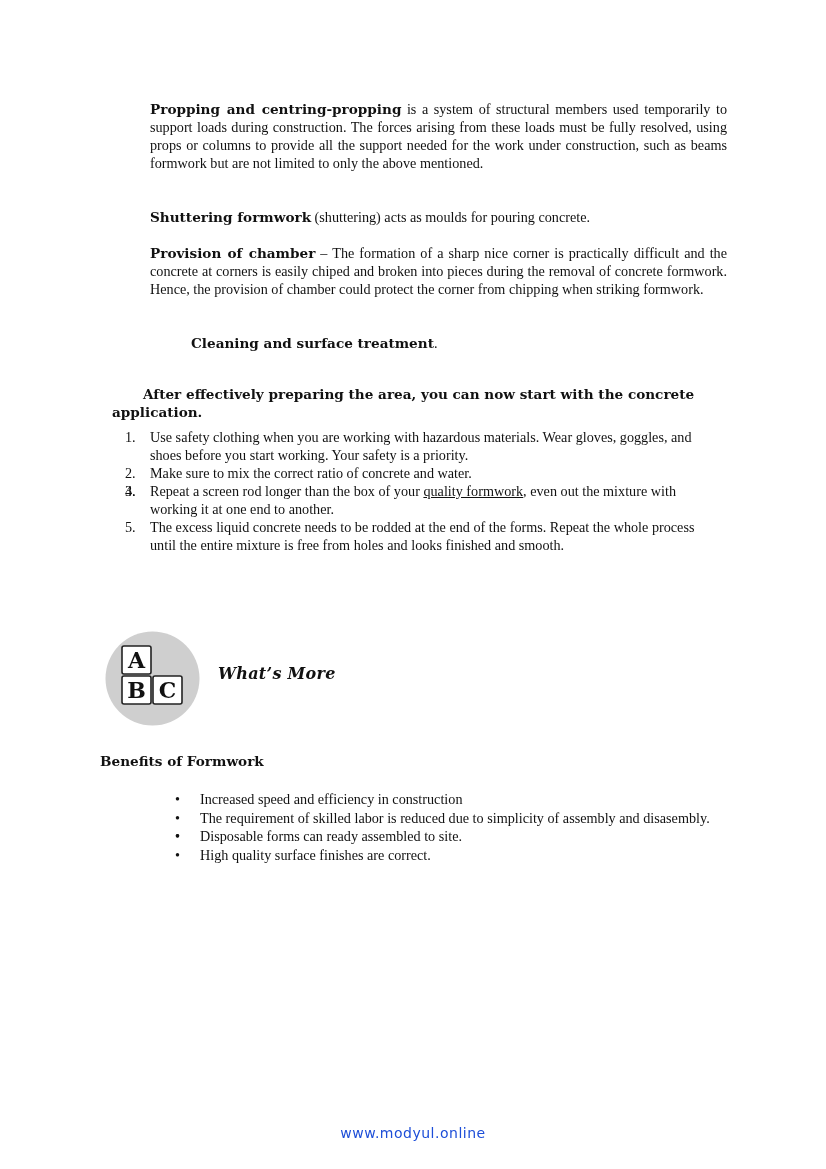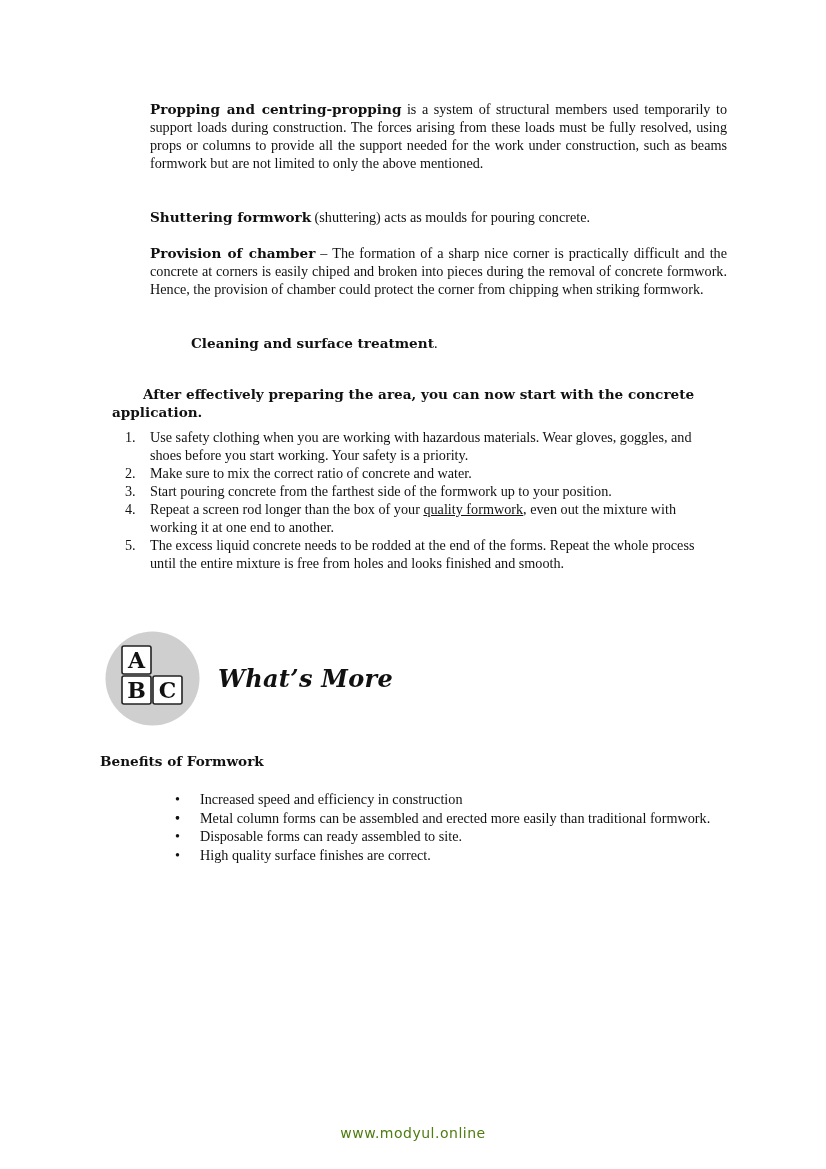--- a/index.html
+++ b/index.html
@@ -25,56 +25,56 @@
     position: absolute; left: 123px; top: 428px; width: 600px; margin: 0; padding: 0;
     list-style: none; font-family: "Liberation Serif", serif; font-size: 14.2px; line-height: 18px;
   }
   ol.steps li { position: relative; padding-left: 27px; }
   ol.steps li .num { position: absolute; left: 2px; top: 0; }
   .underline { text-decoration: underline; }
   .icon-wrap { position: absolute; left: 105px; top: 631px; width: 95px; height: 95px; }
   .section-title {
     position: absolute; left: 218px; top: 664px; margin: 0;
     font-family: "DejaVu Serif", serif; font-weight: bold; font-style: italic;
-    font-size: 24px; letter-spacing: 0.3px; text-align: right;
+    font-size: 16px; letter-spacing: 0.3px; text-align: right;
   }
   .benefits-head {
     position: absolute; left: 100px; top: 752px; margin: 0;
     font-family: "DejaVu Serif", serif; font-weight: bold; font-size: 13.6px; line-height: 18px;
   }
   ul.benefits {
     position: absolute; left: 172px; top: 790px; width: 555px; margin: 0; padding: 0;
     list-style: none; font-family: "Liberation Serif", serif; font-size: 14.2px; line-height: 18.5px;
   }
   ul.benefits li { position: relative; padding-left: 28px; text-align: justify; }
   ul.benefits li .bullet { position: absolute; left: 3px; top: 0; }
   .watermark {
     position: absolute; left: 0; width: 826px; top: 1125px; text-align: center;
-    font-family: "DejaVu Sans", sans-serif; font-size: 14px; color: #4d7c0f; letter-spacing: 0.5px;
+    font-family: "DejaVu Sans", sans-serif; font-size: 14px; color: #1d4ed8; letter-spacing: 0.5px;
   }
 </style>
 </head>
 <body>
 
 <div class="page">
 
   <p class="para" style="top:100px;"><b>Propping and centring-propping</b><span> is a system of structural members used temporarily to support loads during construction. The forces arising from these loads must be fully resolved, using props or columns to provide all the support needed for the work under construction, such as beams formwork but are not limited to only the above mentioned.</span></p>
 
   <p class="para" style="top:244px;"><b>Provision of chamber</b><span> – The formation of a sharp nice corner is practically difficult and the concrete at corners is easily chiped and broken into pieces during the removal of concrete formwork. Hence, the provision of chamber could protect the corner from chipping when striking formwork.</span></p>
 
   <p class="para" style="top:208px;"><b>Shuttering formwork</b><span> (shuttering) acts as moulds for pouring concrete.</span></p>
 
   <p class="para" style="top:334px; left:151px;margin-left:40px;"><b>Cleaning and surface treatment</b><span>.</span></p>
 
   <p class="lead" style="top:373px;"><span class="indent"></span><span>After effectively preparing the area, you can now start with the concrete application.</span></p>
 
   <ol class="steps">
     <li><span class="num">1.</span><span>Use safety clothing when you are working with hazardous materials. Wear gloves, goggles, and shoes before you start working. Your safety is a priority.</span></li>
     <li><span class="num">2.</span><span>Make sure to mix the correct ratio of concrete and water.</span></li>
-    <li><span class="num">3.</span><span>Start pouring concrete from the farthest side of the formwork up to your position.</span></li>
+    <li><span class="num">3.</span></li>
     <li><span class="num">4.</span><span>Repeat a screen rod longer than the box of your </span><span class="underline">quality formwork</span><span>, even out the mixture with working it at one end to another.</span></li>
     <li><span class="num">5.</span><span>The excess liquid concrete needs to be rodded at the end of the forms. Repeat the whole process until the entire mixture is free from holes and looks finished and smooth.</span></li>
   </ol>
 
   <div class="icon-wrap">
     <svg width="95" height="95" viewBox="0 0 95 95">
       <circle cx="47.5" cy="47.5" r="47" fill="#cfcfcf"></circle>
       <g stroke="#222" stroke-width="1.6" fill="#ffffff">
         <rect x="17" y="15" width="29" height="28" rx="2"></rect>
         <rect x="17" y="45" width="29" height="28" rx="2"></rect>
@@ -87,20 +87,20 @@
       </g>
     </svg>
   </div>
 
   <h2 class="section-title">What’s More</h2>
 
   <h3 class="benefits-head">Benefits of Formwork</h3>
 
   <ul class="benefits">
     <li><span class="bullet">•</span><span>Increased speed and efficiency in construction</span></li>
+    <li><span class="bullet">•</span><span>The requirement of skilled labor is reduced due to simplicity of assembly and disasembly.</span></li>
     <li><span class="bullet">•</span></li>
-    <li><span class="bullet">•</span><span>Metal column forms can be assembled and erected more easily than traditional formwork.</span></li>
     <li><span class="bullet">•</span><span>Disposable forms can ready assembled to site.</span></li>
     <li><span class="bullet">•</span><span>High quality surface finishes are correct.</span></li>
   </ul>
 
   <div class="watermark">www.modyul.online</div>
 </div>
 
 </body></html>

